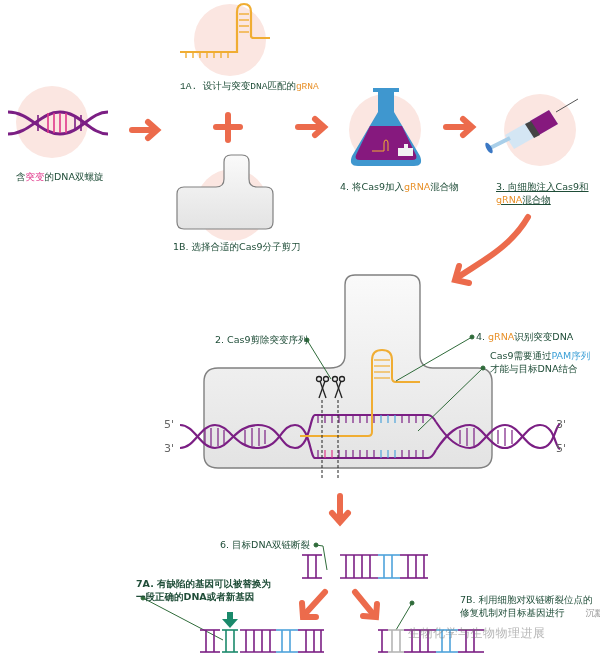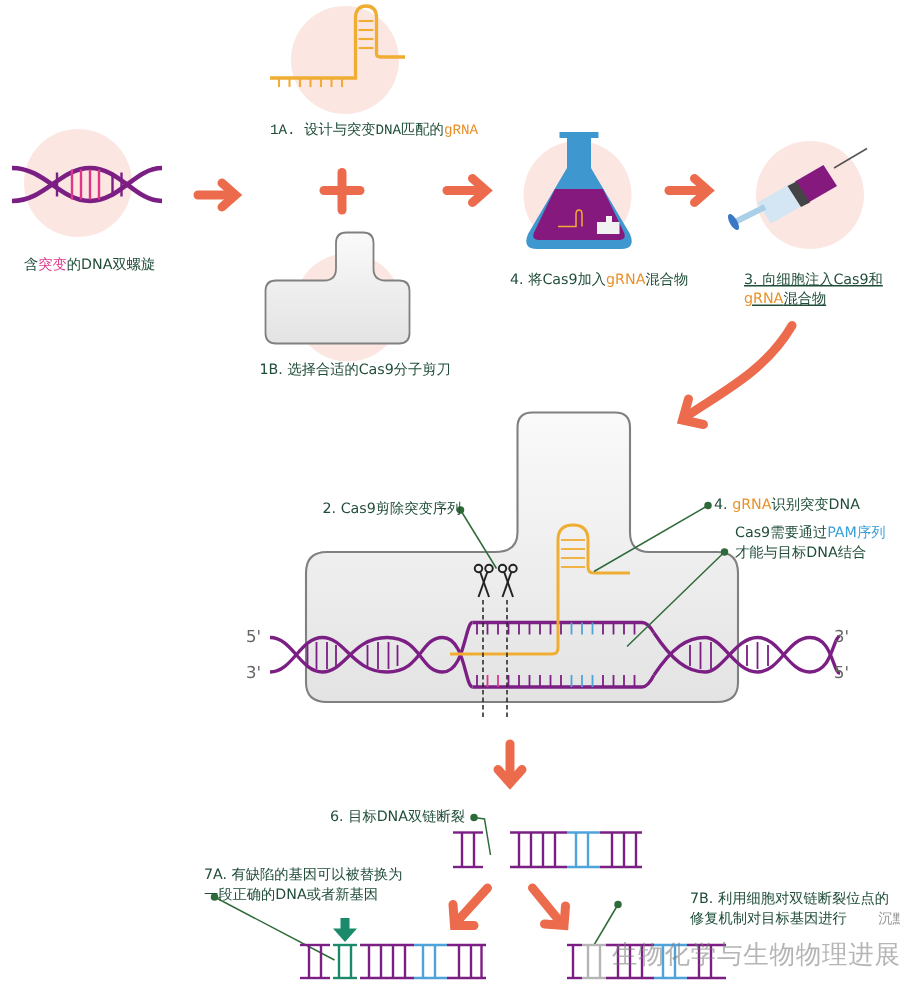--- a/index.html
+++ b/index.html
@@ -3,21 +3,21 @@
 <meta charset="utf-8">
 <style>
   html,body{margin:0;padding:0;background:#fff;}
   body{width:600px;height:660px;position:relative;overflow:hidden;font-family:"DejaVu Sans",sans-serif;}
   svg{position:absolute;left:0;top:0;}
   .lbl{position:absolute;font-size:9.5px;color:#1f4d38;line-height:13px;white-space:nowrap;}
   .or{color:#e8912a;}
   .pk{color:#e0368a;}
   .bl{color:#3a9fd6;}
   .gy{color:#9a9a9a;padding-left:21px;}
-  .wm{position:absolute;font-size:17px;color:rgba(120,120,120,0.55);white-space:nowrap;letter-spacing:0.5px;}
+  .wm{position:absolute;font-size:12px;color:rgba(120,120,120,0.55);white-space:nowrap;letter-spacing:0.5px;}
 </style>
 </head>
 <body>
 
 <svg width="600" height="660" viewBox="0 0 600 660">
   <defs>
     <linearGradient id="casg" x1="0" y1="0" x2="0" y2="1">
       <stop offset="0" stop-color="#fafafa"></stop>
       <stop offset="1" stop-color="#e3e3e3"></stop>
     </linearGradient>
@@ -342,21 +342,21 @@
 </div>
 <div class="lbl" style="left:476px;top:330px;">
   <span>4. </span><span class="or">gRNA</span><span>识别突变DNA</span>
 </div>
 <div class="lbl" style="left:490px;top:349px;">
   <div><span>Cas9需要通过</span><span class="bl">PAM序列</span></div>
   <div>才能与目标DNA结合</div>
 </div>
 <div class="lbl" style="left:215px;top:333px;">2. Cas9剪除突变序列</div>
 <div class="lbl" style="left:220px;top:538px;">6. 目标DNA双链断裂</div>
-<div class="lbl" style="left:136px;top:577px;">
+<div class="lbl" style="left:136px;top:577px;font-weight:bold;">
   <div>7A. 有缺陷的基因可以被替换为</div>
   <div>一段正确的DNA或者新基因</div>
 </div>
 <div class="lbl" style="left:416px;top:593px;margin-left:44px;">
   <div>7B. 利用细胞对双链断裂位点的</div>
   <div><span>修复机制对目标基因进行</span><span class="gy">沉默</span></div>
 </div>
 
 <div class="lbl" style="left:164px;top:418px;color:#666;font-size:11px;">5'</div>
 <div class="lbl" style="left:164px;top:442px;color:#666;font-size:11px;">3'</div>

